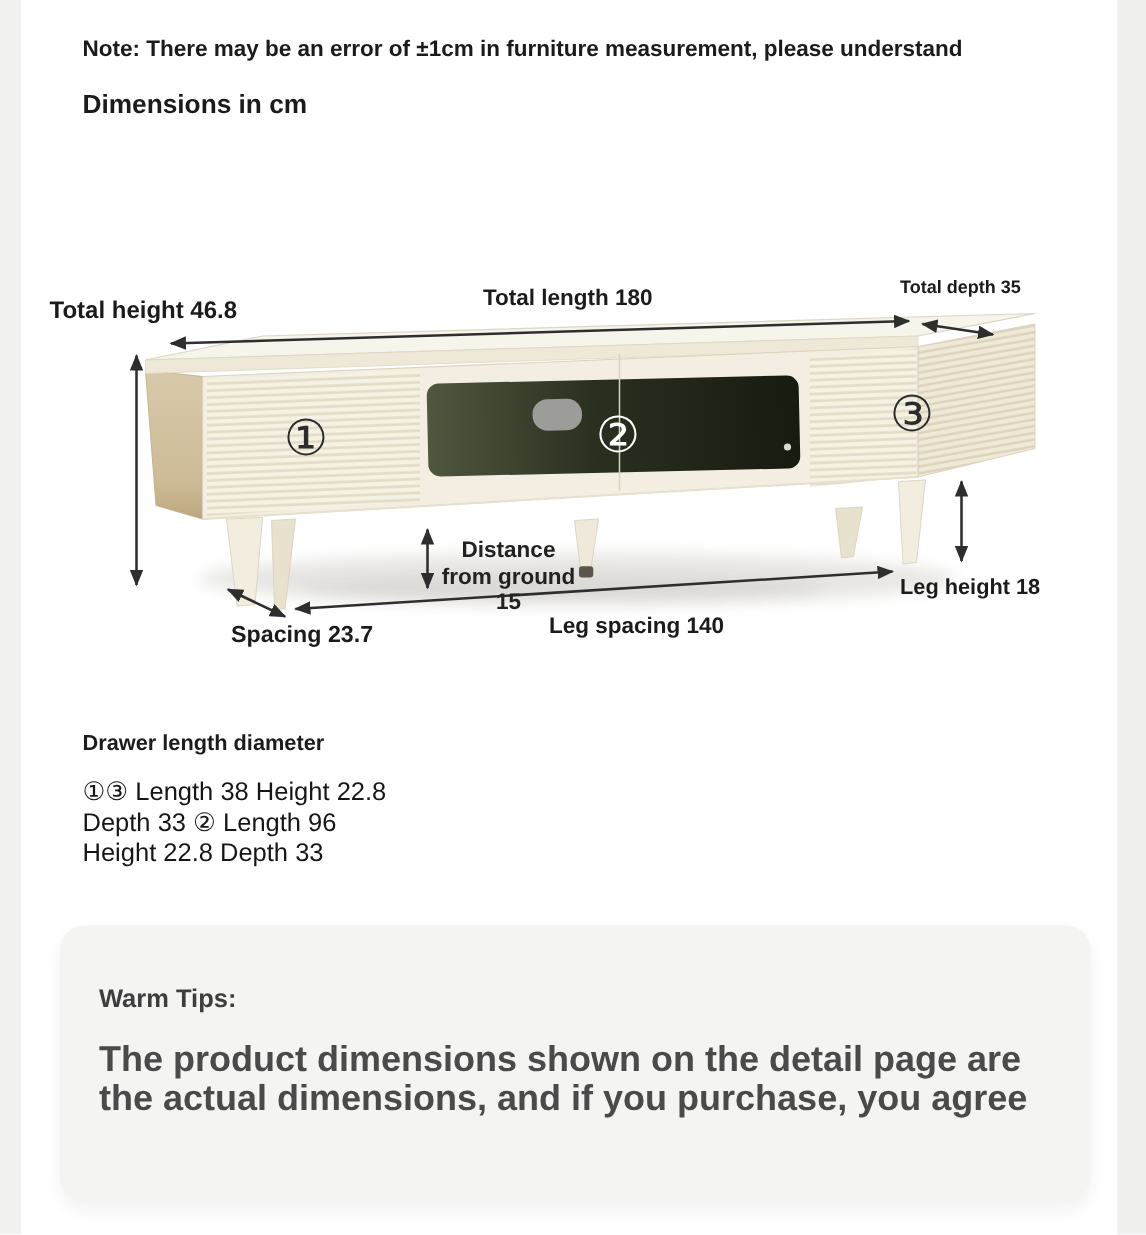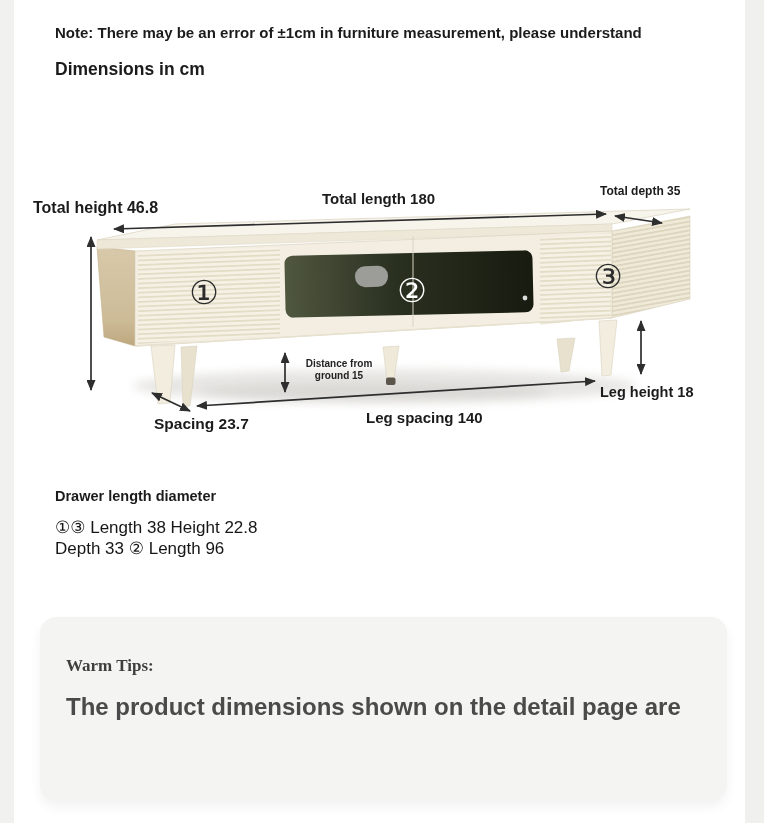--- a/index.html
+++ b/index.html
@@ -11,40 +11,40 @@
   #edge-left{left:0;width:14px;background:#f1f1ef;}
   #edge-right{left:745px;width:19px;background:#f0f0ee;}
 
   .lbl{position:absolute;font-weight:bold;color:#1b1b1b;white-space:nowrap;}
   #note-text{left:55px;top:24px;font-size:15px;}
   #dimensions-title{left:55px;top:59px;font-size:17.5px;}
   #total-height-label{left:33px;top:199px;font-size:16px;}
   #total-length-label{left:322px;top:190px;font-size:15px;}
   #total-depth-label{left:600px;top:184px;font-size:12px;}
   #distance-ground-label{
-    left:294px;top:358px;width:90px;font-size:10px;line-height:1.18;
+    left:294px;top:358px;width:90px;font-size:15px;line-height:1.18;
     white-space:normal;text-align:center;color:#222;
   }
   #leg-height-label{left:600px;top:384px;font-size:14.5px;}
   #spacing-label{left:107px;top:415px;font-size:15.5px;margin-left:47px;}
   #leg-spacing-label{left:366px;top:409px;font-size:15px;}
 
   #drawer-title{left:55px;top:488px;font-size:14.5px;}
   #drawer-spec{position:absolute;left:55px;top:518px;font-size:17px;font-weight:normal;
     color:#161616;line-height:20.5px;}
 
   .circ{position:absolute;transform:translate(-50%,-50%);
     font-family:"DejaVu Sans",sans-serif;font-size:33px;font-weight:400;color:#2c2c2c;}
   .circ.white{color:#ffffff;}
 
   #warm-tips-box{
     position:absolute;left:40px;top:617px;width:687px;height:184px;
     background:#f4f4f3;border-radius:16px;box-shadow:0 6px 12px rgba(0,0,0,0.05);
   }
-  #warm-tips-title{position:absolute;left:26px;top:39px;font-size:17px;font-weight:bold;color:#3e3e3e;font-family:Liberation Serif, serif;}
+  #warm-tips-title{position:absolute;left:26px;top:39px;font-size:17px;font-weight:bold;color:#3e3e3e;}
   .warm-line{position:absolute;left:26px;font-size:24px;font-weight:bold;color:#4a4a4a;white-space:nowrap;}
   #warm-line-0{top:76px;}
   #warm-line-1{top:102px;}
   #warm-line-2{top:128px;}
 
   #diagram-svg{position:absolute;left:0;top:0;}
 </style>
 </head>
 <body>
 
@@ -129,18 +129,20 @@
 <div id="leg-spacing-label" class="lbl">Leg spacing 140</div>
 
 <div class="circ" style="left:204px;top:292px;">①</div>
 <div class="circ white" style="left:412px;top:290px;">②</div>
 <div class="circ" style="left:608px;top:276px;">③</div>
 
 <div id="drawer-title" class="lbl">Drawer length diameter</div>
 <div id="drawer-spec">
   <div>①③ Length 38 Height 22.8</div>
   <div>Depth 33 ② Length 96</div>
+  <div>Height 22.8 Depth 33</div>
 </div>
 
 <div id="warm-tips-box">
   <div id="warm-tips-title">Warm Tips:</div>
   <div id="warm-line-0" class="warm-line">The product dimensions shown on the detail page are</div>
+  <div id="warm-line-1" class="warm-line">the actual dimensions, and if you purchase, you agree</div>
 </div>
 
 </body></html>

